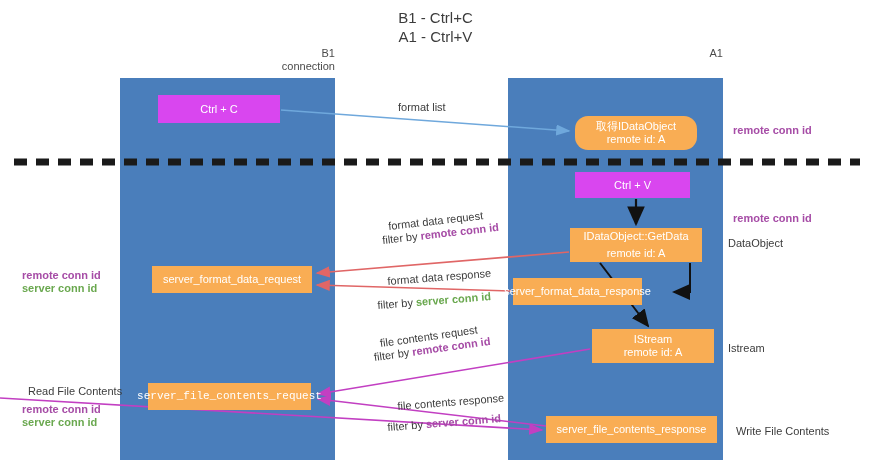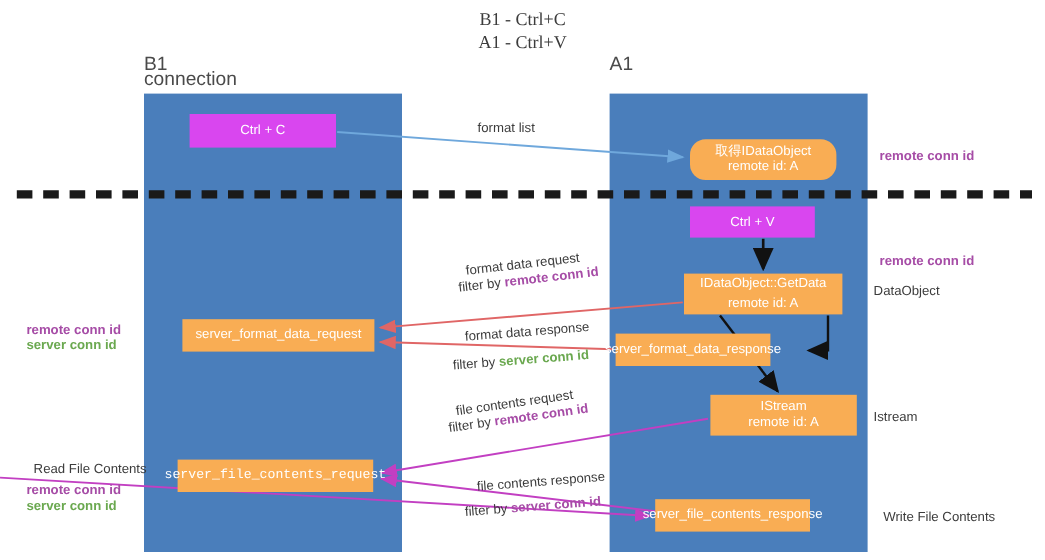--- a/index.html
+++ b/index.html
@@ -26,67 +26,67 @@
   .lane {
     position: absolute;
     background: #4a7ebb;
   }
   #lane-b1 { left: 120px; top: 78px; width: 215px; height: 382px; }
   #lane-a1 { left: 508px; top: 78px; width: 215px; height: 382px; }
 
   
   .lane-header {
     position: absolute;
-    text-align: left;
+    text-align: right;
     color: #4a4a4a;
-    font-size: 16px;
+    font-size: 11px;
     line-height: 13px;
   }
   #hdr-b1 { left: 120px; top: 47px; width: 215px; }
   #hdr-a1 { left: 508px; top: 47px; width: 215px; }
   .lane-header .l1 { display: block; }
   .lane-header .l2 { display: block; }
 
   
   #title {
     position: absolute;
     left: 0; top: 8px; width: 871px;
     text-align: center;
     color: #3c3c3c;
     font-size: 15px;
     line-height: 19px;
   }
-  #title span { display: block; font-family: Liberation Serif, serif; }
+  #title span { display: block; }
 
   
   .node {
     position: absolute;
     display: flex;
     flex-direction: column;
     align-items: center;
     justify-content: center;
     color: #ffffff;
     font-size: 11px;
     line-height: 13px;
     text-align: center;
     padding: 2px 4px;
   }
   .node .l2 { display: block; }
   .green { background: #d946ef; }
   .orange { background: #f9ad54; }
 
   #n-ctrlc        { left: 158px; top: 95px;  width: 122px; height: 28px; }
   #n-idataobject  { left: 575px; top: 116px; width: 122px; height: 34px; border-radius: 13px; }
-  #n-ctrlv        { left: 575px; top: 172px; width: 104px; height: 26px; }
+  #n-ctrlv        { left: 575px; top: 172px; width: 115px; height: 26px; }
   #n-getdata      { left: 570px; top: 228px; width: 132px; height: 34px; justify-content: space-between; }
   #n-sfdreq       { left: 152px; top: 266px; width: 160px; height: 27px; }
   #n-sfdresp      { left: 513px; top: 278px; width: 129px; height: 27px; }
   #n-istream      { left: 592px; top: 329px; width: 122px; height: 34px; }
   #n-sfcreq       { left: 148px; top: 383px; width: 163px; height: 27px; font-family: Liberation Mono, monospace; }
-  #n-sfcresp      { left: 546px; top: 416px; width: 129px; height: 27px; }
+  #n-sfcresp      { left: 546px; top: 416px; width: 171px; height: 27px; }
 
   
   .lbl {
     position: absolute;
     font-size: 11px;
     line-height: 14px;
     color: #3c3c3c;
     white-space: nowrap;
   }
   .purple { color: #a64ca6; font-weight: bold; }

